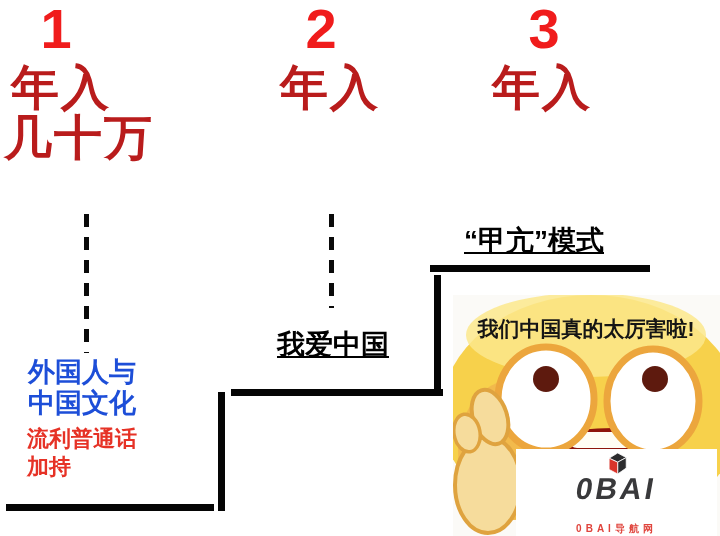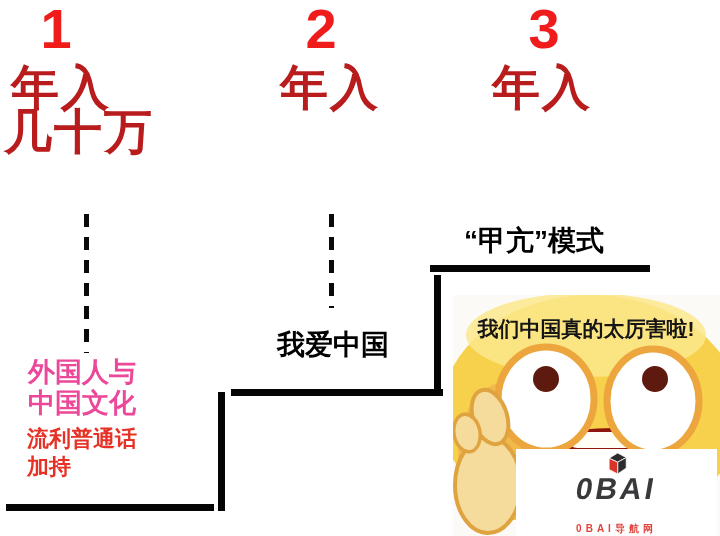--- a/index.html
+++ b/index.html
@@ -13,23 +13,23 @@
   .step-num { font-size:56px; font-weight:bold; color:#f01c1c; width:56px; text-align:center; line-height:54px; }
   .hdr { font-size:48px; font-weight:bold; color:#b91c1c; letter-spacing:2px; line-height:56px; white-space:nowrap; }
 
   
   .dash-v { width:5px; background:repeating-linear-gradient(180deg,#0a0a0a 0 13px, transparent 13px 23px); }
 
   
   .stair { background:#050505; }
 
   
-  .lab-black { font-size:27px; font-weight:bold; color:#ec4899; line-height:31px; white-space:pre-line; }
+  .lab-black { font-size:27px; font-weight:bold; color:#1d4ed8; line-height:31px; white-space:pre-line; }
   .lab-red { font-size:22px; font-weight:bold; color:#e63226; line-height:28px; white-space:pre-line; }
-  .lab-mid { font-size:28px; font-weight:bold; color:#000; white-space:nowrap; }
+  .lab-mid { font-size:28px; font-weight:bold; color:#000; white-space:nowrap;text-decoration:underline; }
 
   
   #meme-svg { position:absolute; left:453px; top:295px; width:267px; height:241px; }
 
   
   #logo-box { position:absolute; left:516px; top:449px; width:201px; height:87px; background:#ffffff;
               display:flex; flex-direction:column; align-items:center; z-index:5; padding-top:2px; }
   #logo-title { font-size:30px; font-weight:800; color:#39393b; letter-spacing:3px;
                 transform:skewX(-10deg); line-height:26px; }
   #logo-sub { font-size:10px; font-weight:bold; color:#e0443c; letter-spacing:4px; margin-top:20px; }
@@ -37,21 +37,21 @@
 </head>
 <body>
 
 <div id="stage">
 
   <div class="abs step-num" style="left:28px; top:2px;">1</div>
   <div class="abs step-num" style="left:293px; top:2px;">2</div>
   <div class="abs step-num" style="left:516px; top:2px;">3</div>
 
   <div class="abs hdr" style="left:11px; top:60px;">年入</div>
-  <div class="abs hdr" style="left:4px;  top:104px;">几十万</div>
+  <div class="abs hdr" style="left:4px;  top:110px;">几十万</div>
 
   <div class="abs hdr" style="left:280px; top:60px;">年入</div>
 
   <div class="abs hdr" style="left:492px; top:60px;">年入</div>
 
   <div class="abs dash-v" style="left:84px;  top:214px; height:139px;"></div>
   <div class="abs dash-v" style="left:329px; top:214px; height:94px;"></div>
 
   <div class="abs stair" style="left:6px;   top:504px; width:208px; height:7px;"></div>
   <div class="abs stair" style="left:218px; top:392px; width:7px;   height:119px;"></div>

